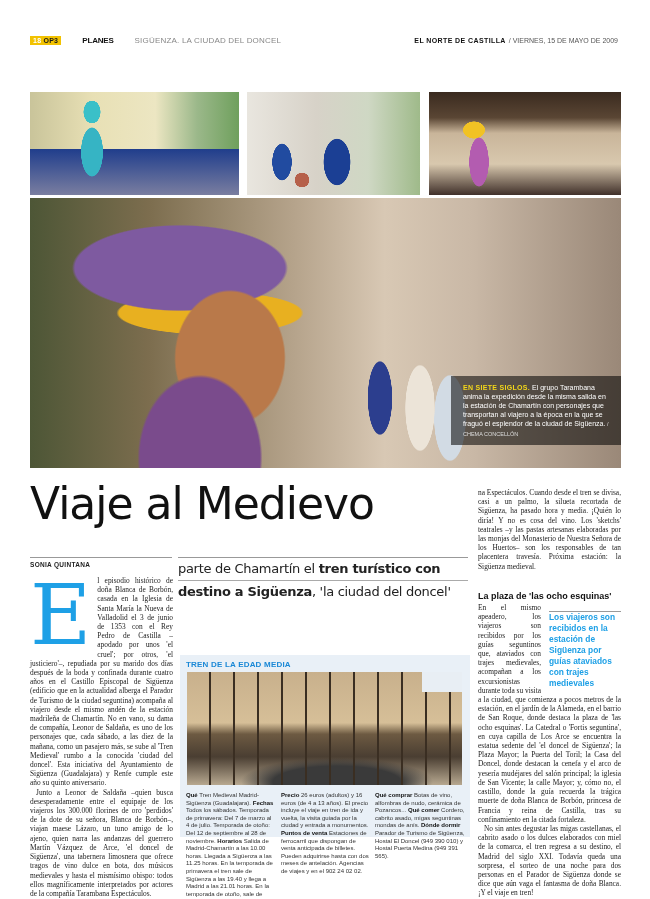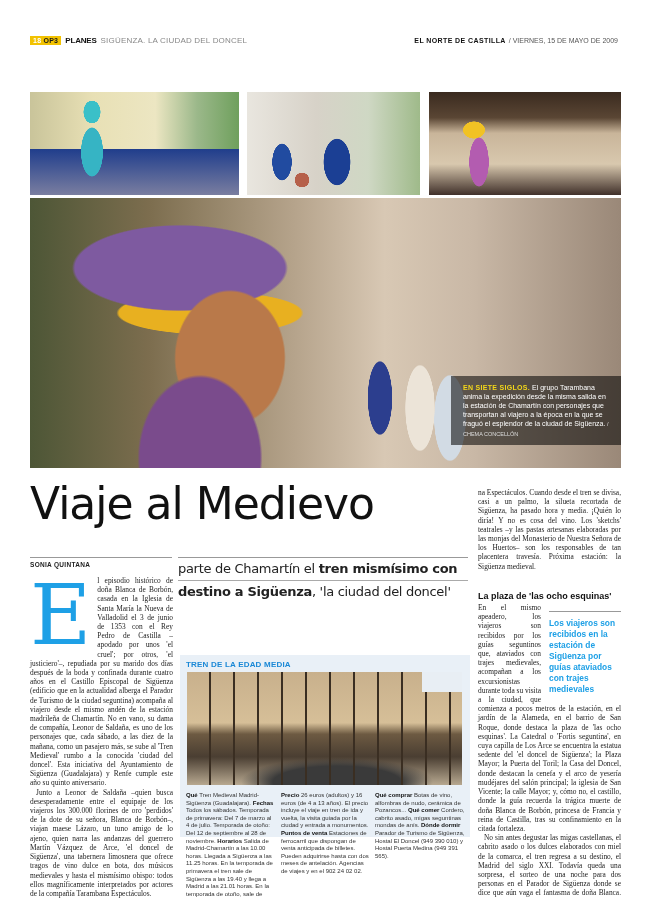--- a/index.html
+++ b/index.html
@@ -1,20 +1,20 @@
 <!DOCTYPE html>
 <html><head>
 <meta charset="utf-8">
 <style>
   * { margin:0; padding:0; box-sizing:border-box; }
   html, body { width:650px; height:899px; background:#ffffff; overflow:hidden; }
   body { position:relative; font-family:"Liberation Serif", serif; color:#1a1a1a; }
 
   
-  .hdr-left { position:absolute; left:30px; top:34px; height:12px; display:flex; align-items:center; gap:4px; }
+  .hdr-left { position:absolute; left:30px; top:34px; height:12px; display:flex; align-items:center; gap:21px; }
   .badge { background:#f2c200; color:#1a1a1a; font-family:"Liberation Sans", sans-serif; font-weight:bold; font-size:7px; padding:1px 3px; letter-spacing:0.3px; }
   .badge .pg { color:#ffffff; margin-right:2px; }
   .section { font-family:"Liberation Sans", sans-serif; font-weight:bold; font-size:8px; color:#111; letter-spacing:-0.2px; }
   .subsection { font-family:Liberation Sans, sans-serif; font-size:8px; color:#888; letter-spacing:0.2px; }
   .hdr-right { position:absolute; right:32px; top:34px; height:12px; display:flex; align-items:center; gap:3px; font-family:"Liberation Sans", sans-serif; font-size:7px; color:#555; }
   .paper { font-weight:bold; color:#111; letter-spacing:0.4px; }
 
   
   .photo { position:absolute; overflow:hidden; }
   #ph1 { left:30px; top:92px; width:209px; height:103px;
@@ -68,21 +68,21 @@
 
   
   .col { position:absolute; font-family:"Liberation Serif", serif; font-size:7.4px; line-height:9.2px; text-align:justify; color:#222; }
   .col p { text-indent:6px; margin:0; }
   .col p.noind { text-indent:0; }
   #col1 { left:30px; top:576px; width:143px; }
   .dropcap { float:left; font-family:"DejaVu Serif", serif; font-size:84px; line-height:74px; color:#1ea0e6; margin:0 6px 0 0; height:76px; padding-top:2px; }
   #col3 { left:478px; top:488px; width:143px; }
   .subhead { font-family:"Liberation Sans", sans-serif; font-weight:bold; font-size:9px; margin:21px 0 2px; color:#111; text-align:left; }
 
-  .pull { float:right; width:72px; margin:8px 0 4px 8px; border-top:1px solid #999; padding-top:6px; font-family:"Liberation Sans", sans-serif; font-weight:bold; font-size:8.4px; line-height:11px; color:#1ea0e6; text-align:left; }
+  .pull { float:right; width:72px; margin:8px 0 4px 8px; border-top:1px solid #999; font-family:"Liberation Sans", sans-serif; font-weight:bold; font-size:8.4px; line-height:11px; color:#1ea0e6; text-align:left; }
 
   
   .infobox { position:absolute; left:180px; top:655px; width:290px; height:182px; background:#e9f0f7; }
   .infobox-title { position:absolute; left:6px; top:5px; font-family:"Liberation Sans", sans-serif; font-weight:bold; font-size:8px; color:#1a88d6; letter-spacing:0.2px; }
   .infobox-photo { position:absolute; left:7px; top:17px; width:275px; height:113px;
     background:
       repeating-linear-gradient(90deg, transparent 0, transparent 22px, #3a2e22 22px, #3a2e22 24px),
       radial-gradient(ellipse 160px 40px at 150px 110px, #3a3a3a 40%, transparent 60%),
       linear-gradient(180deg, #c8b08c 0, #d6bf98 45%, #6d5a42 55%, #4a3e32 75%, #b7a890 100%); }
   .infobox-photo .sky { position:absolute; right:0; top:0; width:40px; height:20px; background:#e8eef4; }
@@ -115,21 +115,21 @@
   </div>
 </div>
 
 <h1 class="headline">Viaje al Medievo</h1>
 <div class="rule" style="left:30px; top:557px; width:142px;"></div>
 <div class="rule" style="left:178px; top:557px; width:290px;"></div>
 
 <div class="byline">SONIA QUINTANA</div>
 
 <div class="deck">
-  <span class="ln"><span>parte de Chamartín el </span><b>tren mismísimo con</b></span>
+  <span class="ln"><span>parte de Chamartín el </span><b>tren turístico con</b></span>
   <span class="ln"><b>destino a Sigüenza</b><span>, 'la ciudad del doncel'</span></span>
 </div>
 
 <div class="col" id="col1">
   <span class="dropcap">E</span>
   <p class="noind">l episodio histórico de doña Blanca de Borbón, casada en la Iglesia de Santa María la Nueva de Valladolid el 3 de junio de 1353 con el Rey Pedro de Castilla –apodado por unos 'el cruel'; por otros, 'el justiciero'–, repudiada por su marido dos días después de la boda y confinada durante cuatro años en el Castillo Episcopal de Sigüenza (edificio que en la actualidad alberga el Parador de Turismo de la ciudad seguntina) acompaña al viajero desde el mismo andén de la estación madrileña de Chamartín. No en vano, su dama de compañía, Leonor de Saldaña, es uno de los personajes que, cada sábado, a las diez de la mañana, como un pasajero más, se sube al 'Tren Medieval' rumbo a la conocida 'ciudad del doncel'. Esta iniciativa del Ayuntamiento de Sigüenza (Guadalajara) y Renfe cumple este año su quinto aniversario.</p>
   <p>Junto a Leonor de Saldaña –quien busca desesperadamente entre el equipaje de los viajeros los 300.000 florines de oro 'perdidos' de la dote de su señora, Blanca de Borbón–, viajan maese Lázaro, un tuno amigo de lo ajeno, quien narra las andanzas del guerrero Martín Vázquez de Arce, 'el doncel de Sigüenza', una tabernera limosnera que ofrece tragos de vino dulce en bota, dos músicos medievales y hasta el mismísimo obispo: todos ellos magníficamente interpretados por actores de la compañía Tarambana Espectáculos.</p>
 </div>
 
 <div class="col" id="col3">

